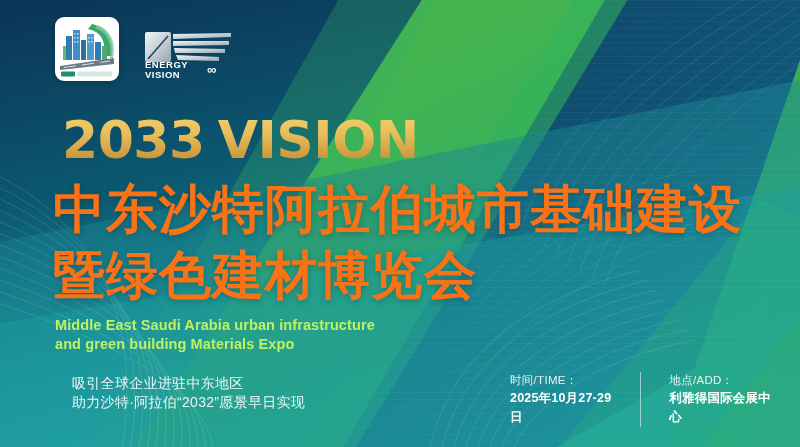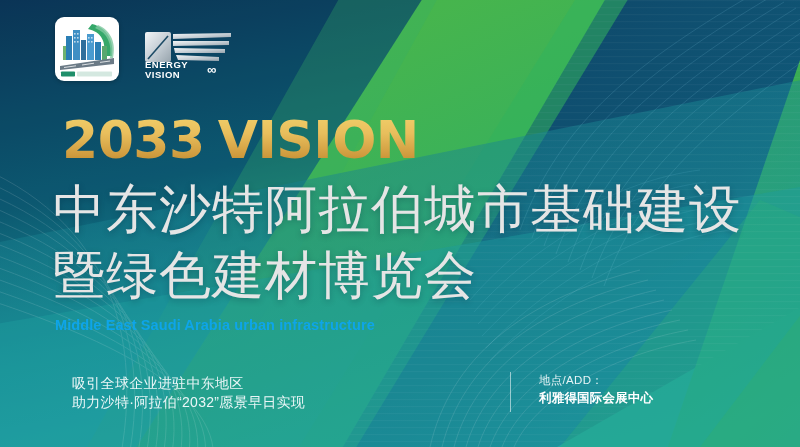--- a/index.html
+++ b/index.html
@@ -59,31 +59,31 @@
     background:linear-gradient(180deg,#f2d06b 0%,#e8be5c 38%,#cf9b3e 78%,#b8852f 100%);
     -webkit-background-clip:text; background-clip:text;
     color:transparent; -webkit-text-fill-color:transparent;
     white-space:nowrap;
   }
   .vision .sp{ display:inline-block; width:13px; }
 
   
   .cn-title{
     position:absolute; left:53px; top:176px;
-    color:#e5e5e5; font-weight:normal;
+    color:#f97316; font-weight:bold;
     font-family:"DejaVu Sans","Liberation Sans",sans-serif;
     font-size:52px; line-height:66px; letter-spacing:1px;
     text-shadow:0 2px 6px rgba(0,30,50,.28);
   }
   .cn-title .l2{ display:block; }
 
   
   .en-sub{
     position:absolute; left:55px; top:316px;
-    color:#0ea5e9; font-weight:bold;
+    color:#bef264; font-weight:bold;
     font-size:14.5px; line-height:19px; letter-spacing:.1px;
   }
   .en-sub span{ display:block; }
 
   
   .slogan{
     position:absolute; left:72px; top:374px;
     color:#eaf6f7; font-size:14px; line-height:19px;
     letter-spacing:.3px;
   }
@@ -292,28 +292,33 @@
 
     <div class="vision"><span>2033</span><span class="sp"></span><span>VISION</span></div>
 
     <div class="cn-title">
       <span class="l1">中东沙特阿拉伯城市基础建设</span>
       <span class="l2">暨绿色建材博览会</span>
     </div>
 
     <div class="en-sub">
       <span>Middle East Saudi Arabia urban infrastructure</span>
+      <span>and green building Materials Expo</span>
     </div>
 
     <div class="slogan">
       <span>吸引全球企业进驻中东地区</span>
       <span>助力沙特·阿拉伯“2032”愿景早日实现</span>
     </div>
 
     <div class="info">
+      <div class="info-col">
+        <div class="info-label">时间/TIME：</div>
+        <div class="info-value">2025年10月27-29日</div>
+      </div>
       <div class="divider"></div>
       <div class="info-col second">
         <div class="info-label">地点/ADD：</div>
         <div class="info-value">利雅得国际会展中心</div>
       </div>
     </div>
 
   </div>
 </div>
 

